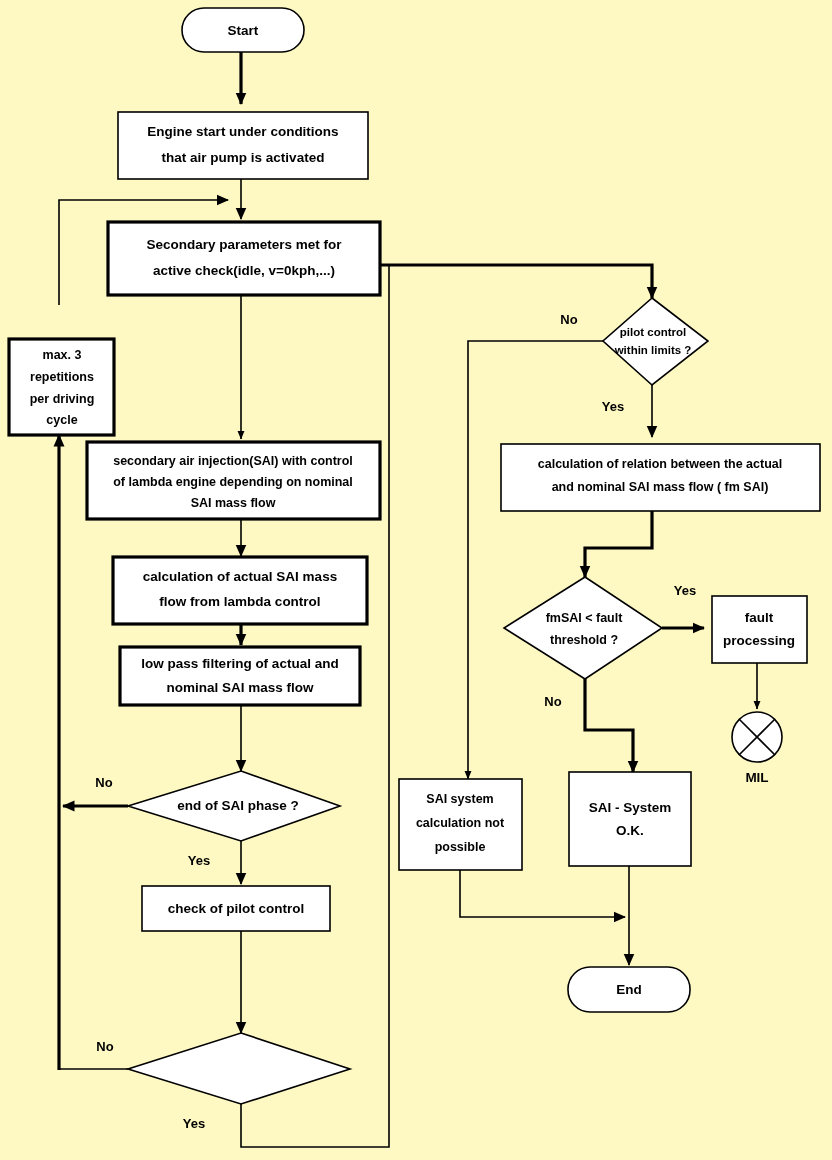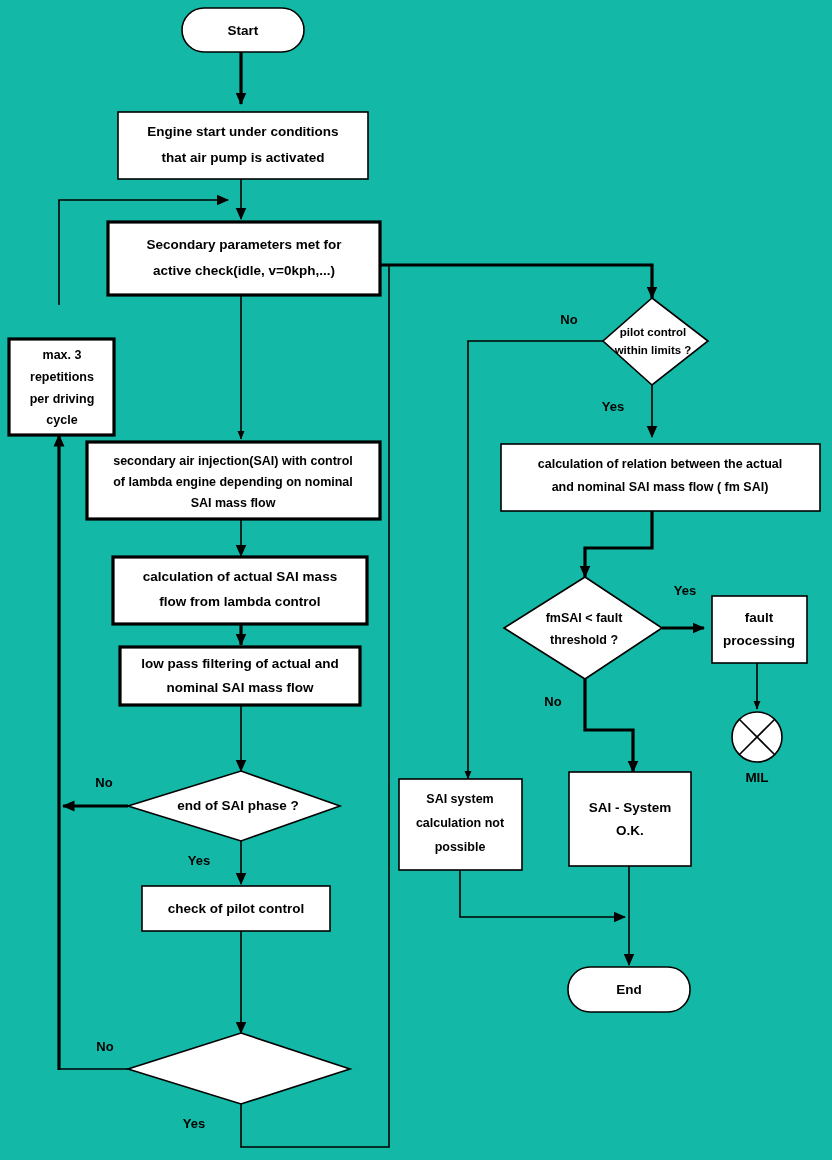--- a/index.html
+++ b/index.html
@@ -1,18 +1,18 @@
 <!DOCTYPE html>
 <html><head>
 <meta charset="utf-8">
 <style>
   html,body{margin:0;padding:0;background:#ffffff;}
   body{width:832px;height:1160px;overflow:hidden;
        font-family:"Liberation Sans",sans-serif;}
-  #stage{position:relative;width:832px;height:1160px;background:#14b8a6;}
+  #stage{position:relative;width:832px;height:1160px;background:#fef9c3;}
   svg{position:absolute;left:0;top:0;width:832px;height:1160px;}
   .shape{fill:#ffffff;stroke:#000000;}
   .thin{stroke-width:1.6;}
   .thick{stroke-width:3.2;}
   .line{stroke:#000000;fill:none;}
   .l-thin{stroke-width:1.6;}
   .l-thick{stroke-width:3.2;}
   text{font-family:"Liberation Sans",sans-serif;fill:#000000;
        font-weight:bold;text-anchor:middle;dominant-baseline:middle;}
   .t13{font-size:13.5px;}

